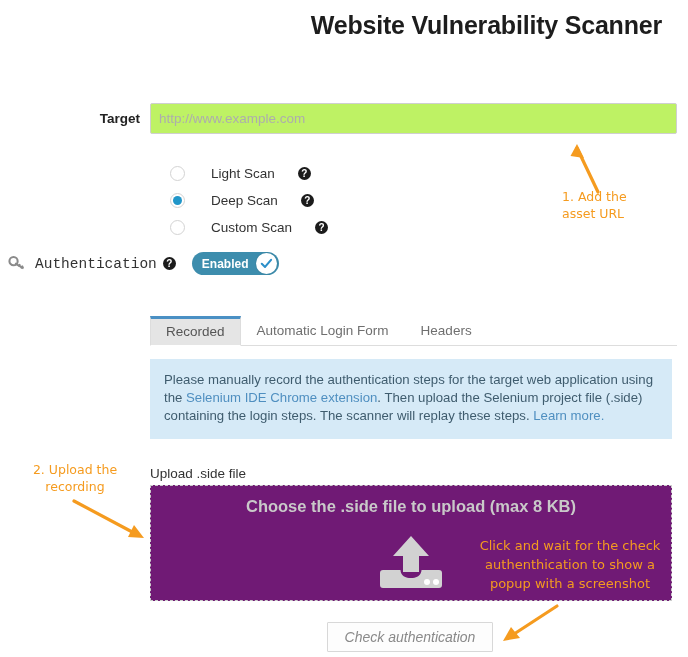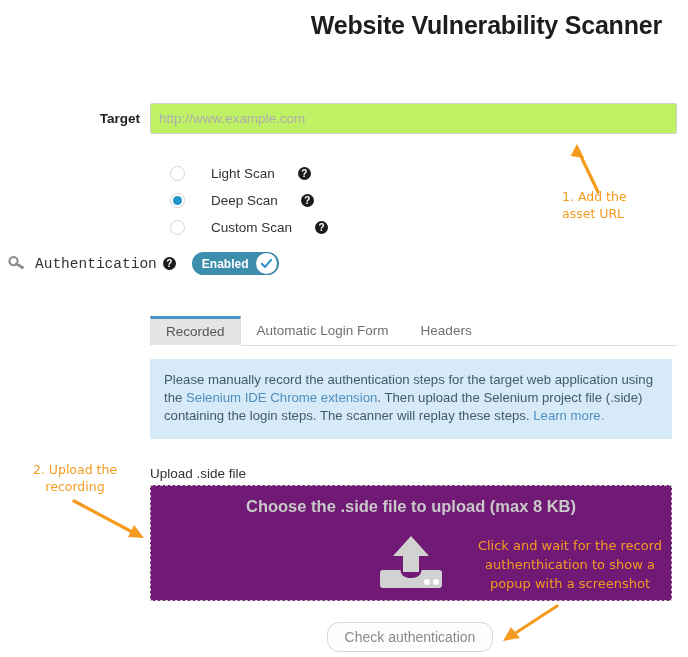--- a/index.html
+++ b/index.html
@@ -266,26 +266,27 @@
   
   .check-btn {
     position: absolute;
     left: 327px;
     top: 622px;
     width: 166px;
     height: 30px;
     box-sizing: border-box;
     background: #fdfdfd;
     border: 1px solid #d8d8d8;
-    border-radius: 12px;
+    border-radius: 1px;
     color: #8a8a8a;
     font-size: 14px;
     font-family: "Liberation Sans", sans-serif;
     cursor: pointer;
     padding: 0;
+    font-style: italic;
   }
 
   
   .annot {
     position: absolute;
     color: #F59B1F;
     font-family: "DejaVu Sans", sans-serif;
     font-size: 12.5px;
     line-height: 17px;
     font-weight: normal;
@@ -405,21 +406,21 @@
   <div class="annot annot-2">
     <div>2. Upload the</div>
     <div>recording</div>
   </div>
   <svg class="arrow-svg" style="left:70px; top:497px; width:82px; height:45px;" viewBox="0 0 82 45">
     <path d="M4 4 L66 37" stroke="#F59B1F" stroke-width="3.2" fill="none" stroke-linecap="round"></path>
     <path d="M74 41 L58 40 L64 28 Z" fill="#F59B1F"></path>
   </svg>
 
   <div class="annot annot-3">
-    <div>Click and wait for the record</div>
+    <div>Click and wait for the check</div>
     <div>authenthication to show a</div>
     <div>popup with a screenshot</div>
   </div>
   <svg class="arrow-svg" style="left:495px; top:602px; width:70px; height:45px;" viewBox="0 0 70 45">
     <path d="M62 4 L16 34" stroke="#F59B1F" stroke-width="3.2" fill="none" stroke-linecap="round"></path>
     <path d="M8 39 L16 25 L25 36 Z" fill="#F59B1F"></path>
   </svg>
 
 </div>
 

